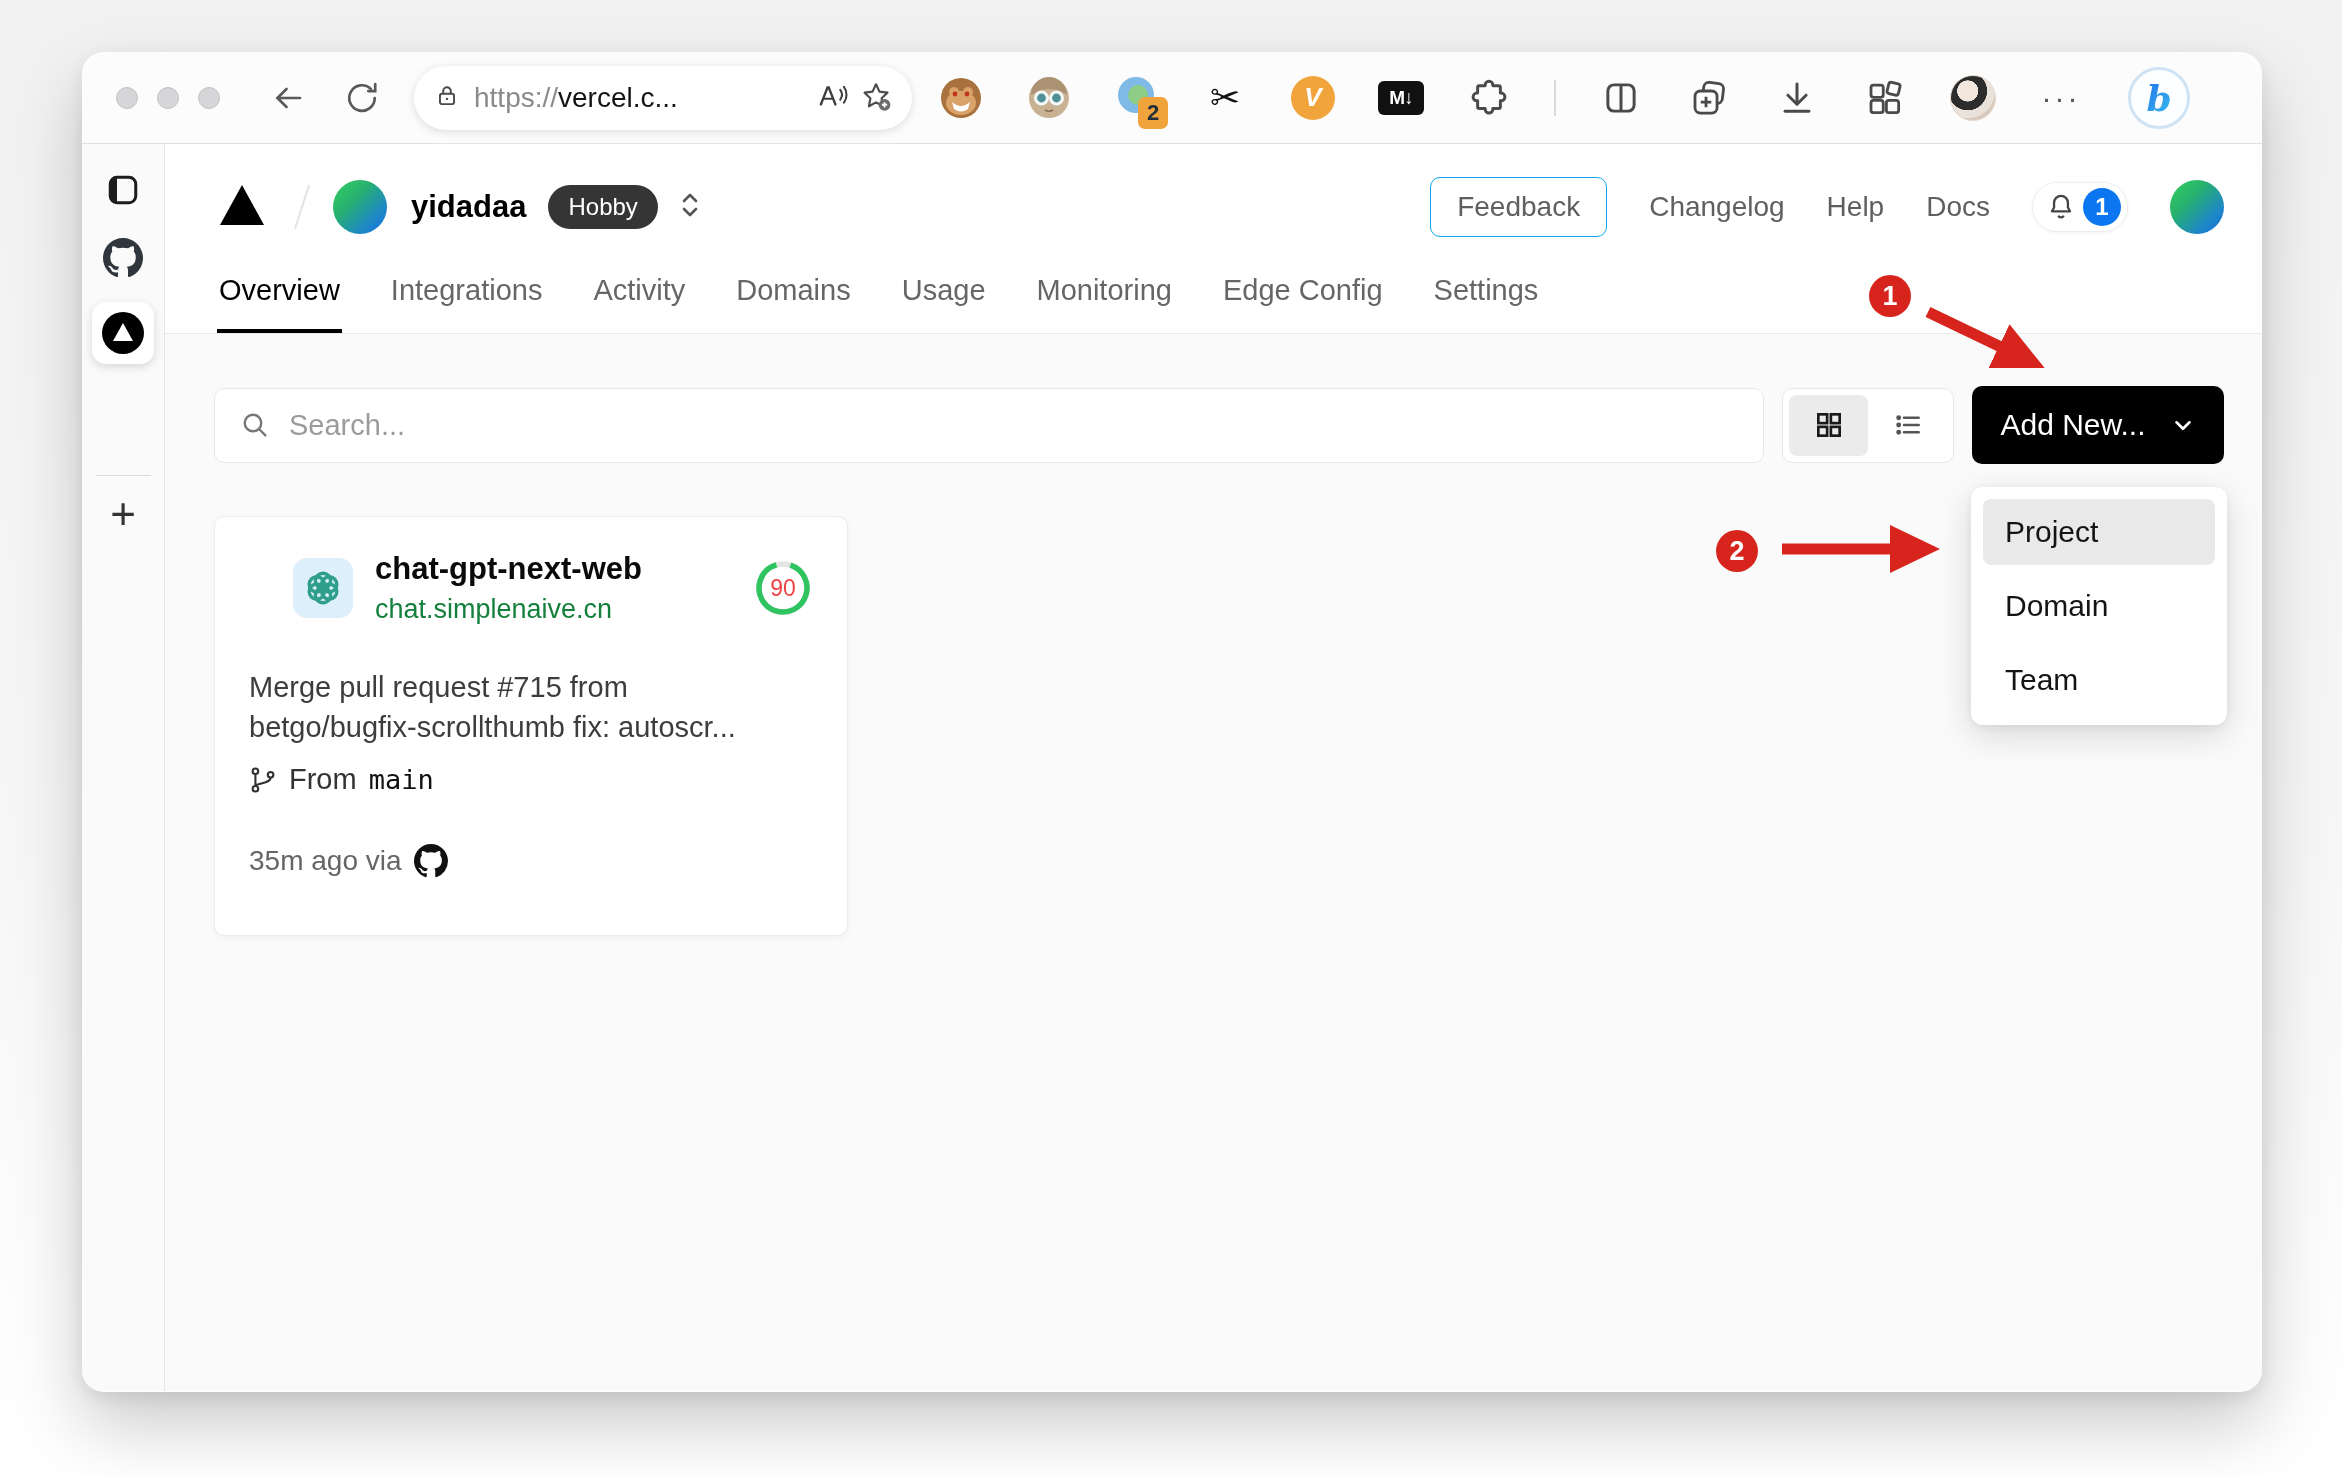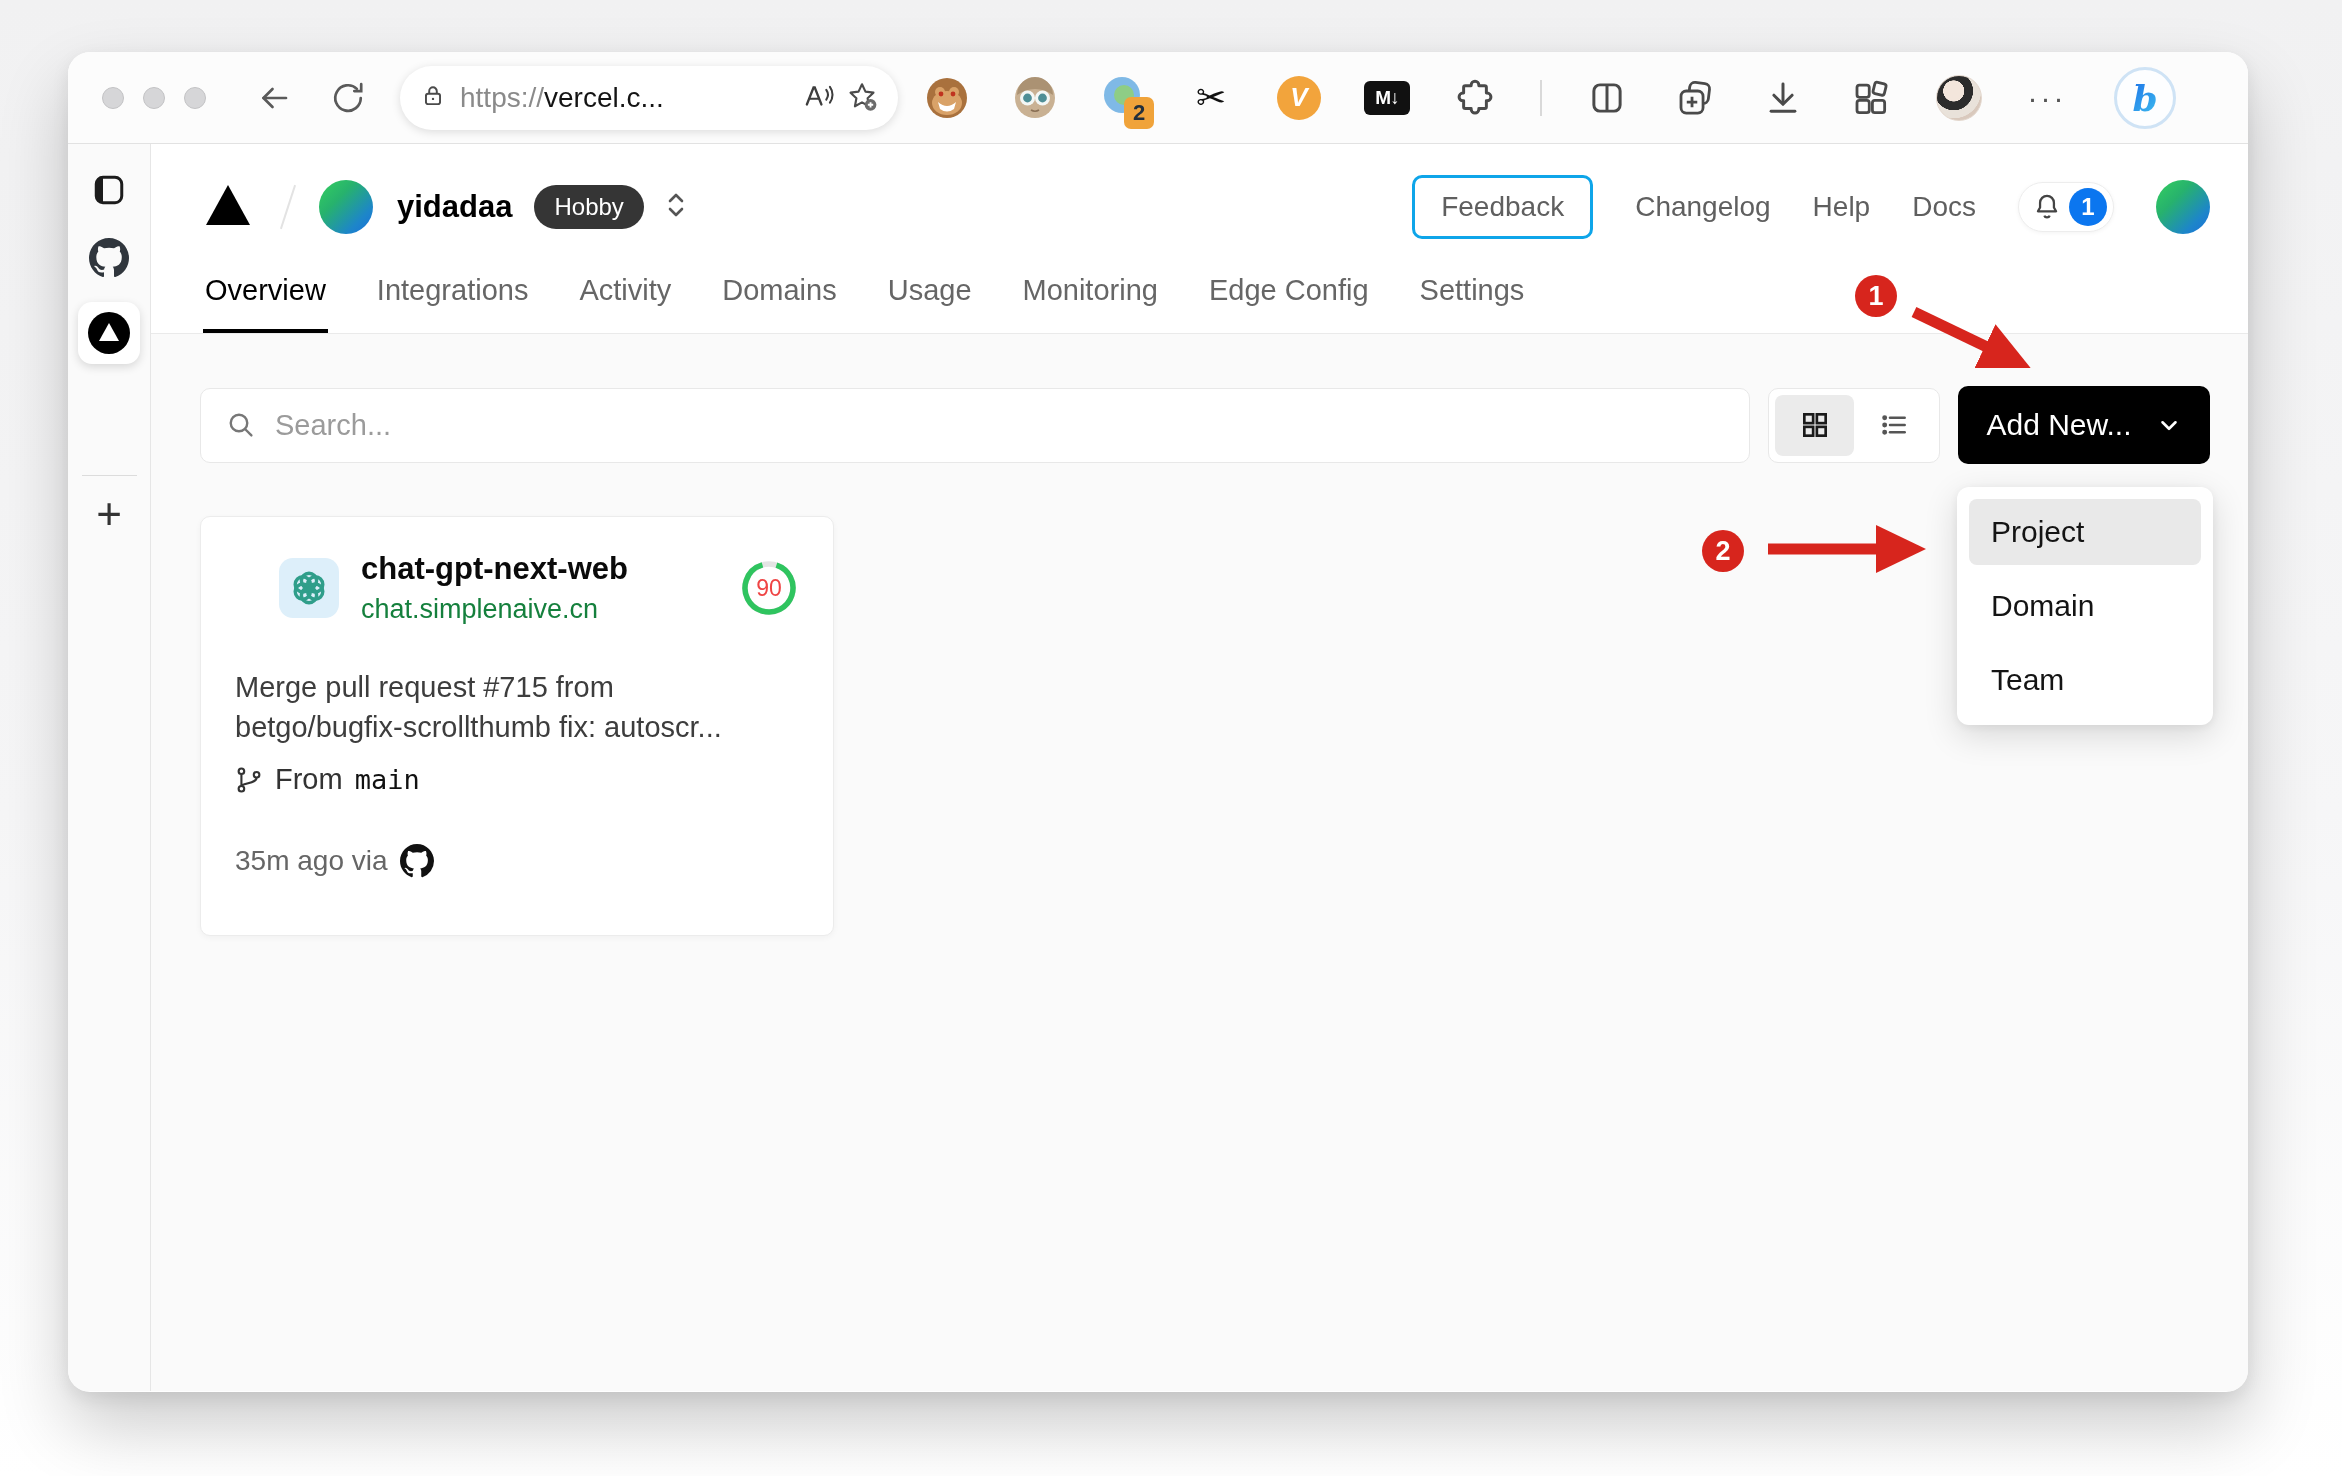--- a/index.html
+++ b/index.html
@@ -3,21 +3,21 @@
 <meta charset="utf-8">
 <style>
   * { margin:0; padding:0; box-sizing:border-box; }
   html,body { width:2342px; height:1476px; }
   body {
     font-family:"Liberation Sans", sans-serif;
     background:linear-gradient(180deg,#f1f1f2 0%,#f6f6f7 55%,#ffffff 100%);
     position:relative; overflow:hidden; color:#111;
   }
   .window {
-    position:absolute; left:68px; top:52px; width:2180px; height:1340px;
+    position:absolute; left:82px; top:52px; width:2180px; height:1340px;
     background:#fff; border-radius:22px; overflow:hidden;
     box-shadow:0 34px 70px rgba(0,0,0,.20), 0 6px 18px rgba(0,0,0,.08);
   }
   
   .toolbar {
     height:92px; background:#fcfcfc; border-bottom:1px solid #e2e2e2;
     display:flex; align-items:center; padding:0 34px;
   }
   .traffic { display:flex; gap:19px; margin-right:46px; }
   .traffic span { width:22px; height:22px; border-radius:50%; background:#d6d6d8; border:1px solid #c3c3c5; display:block; }
@@ -63,21 +63,21 @@
   .page { flex:1; background:#fafafa; display:flex; flex-direction:column; }
   .site-header { background:#fff; padding:34px 38px 0 52px; border-bottom:1px solid #eaeaea; }
   .hdr-row { display:flex; align-items:center; height:58px; }
   .slash { width:2px; height:46px; background:#e3e3e3; transform:rotate(18deg); margin:0 30px 0 34px; }
   .team-avatar,.user-avatar { width:54px; height:54px; border-radius:50%;
     background:linear-gradient(135deg,#35d05f 0%,#27b26d 35%,#1d86c9 75%,#1a6fdc 100%); }
   .team-name { font-size:31px; font-weight:600; margin-left:24px; color:#000; }
   .plan-badge { background:#353535; color:#fff; font-size:24px; font-weight:400; border-radius:999px; padding:8px 20px; margin-left:22px; }
   .selector { margin-left:20px; color:#555; }
   .hdr-right { margin-left:auto; display:flex; align-items:center; gap:42px; }
-  .feedback-btn { border:3px solid #0ea5e9; background:#fff; border-radius:10px; padding:13px 26px; font-size:28px; color:#5f5f5f; }
+  .feedback-btn { border:1px solid #0ea5e9; background:#fff; border-radius:10px; padding:13px 26px; font-size:28px; color:#5f5f5f; }
   .hdr-link { font-size:28px; color:#5f5f5f; text-decoration:none; }
   .bell-pill { display:flex; align-items:center; background:#fff; border:1px solid #ededed; box-shadow:0 1px 4px rgba(0,0,0,.05);
     border-radius:999px; padding:5px 6px 5px 12px; gap:6px; }
   .bell-badge { width:38px; height:38px; border-radius:50%; background:#0b76ef; color:#fff; font-size:24px; font-weight:600;
     display:flex; align-items:center; justify-content:center; }
   .tab-bar { display:flex; gap:47px; margin-top:28px; }
   .tab { font-size:29px; color:#666; padding:10px 2px 22px; cursor:pointer; }
   .tab.active { color:#000; border-bottom:4px solid #000; }
   
   .content { flex:1; position:relative; padding:52px 38px 0 49px; }

